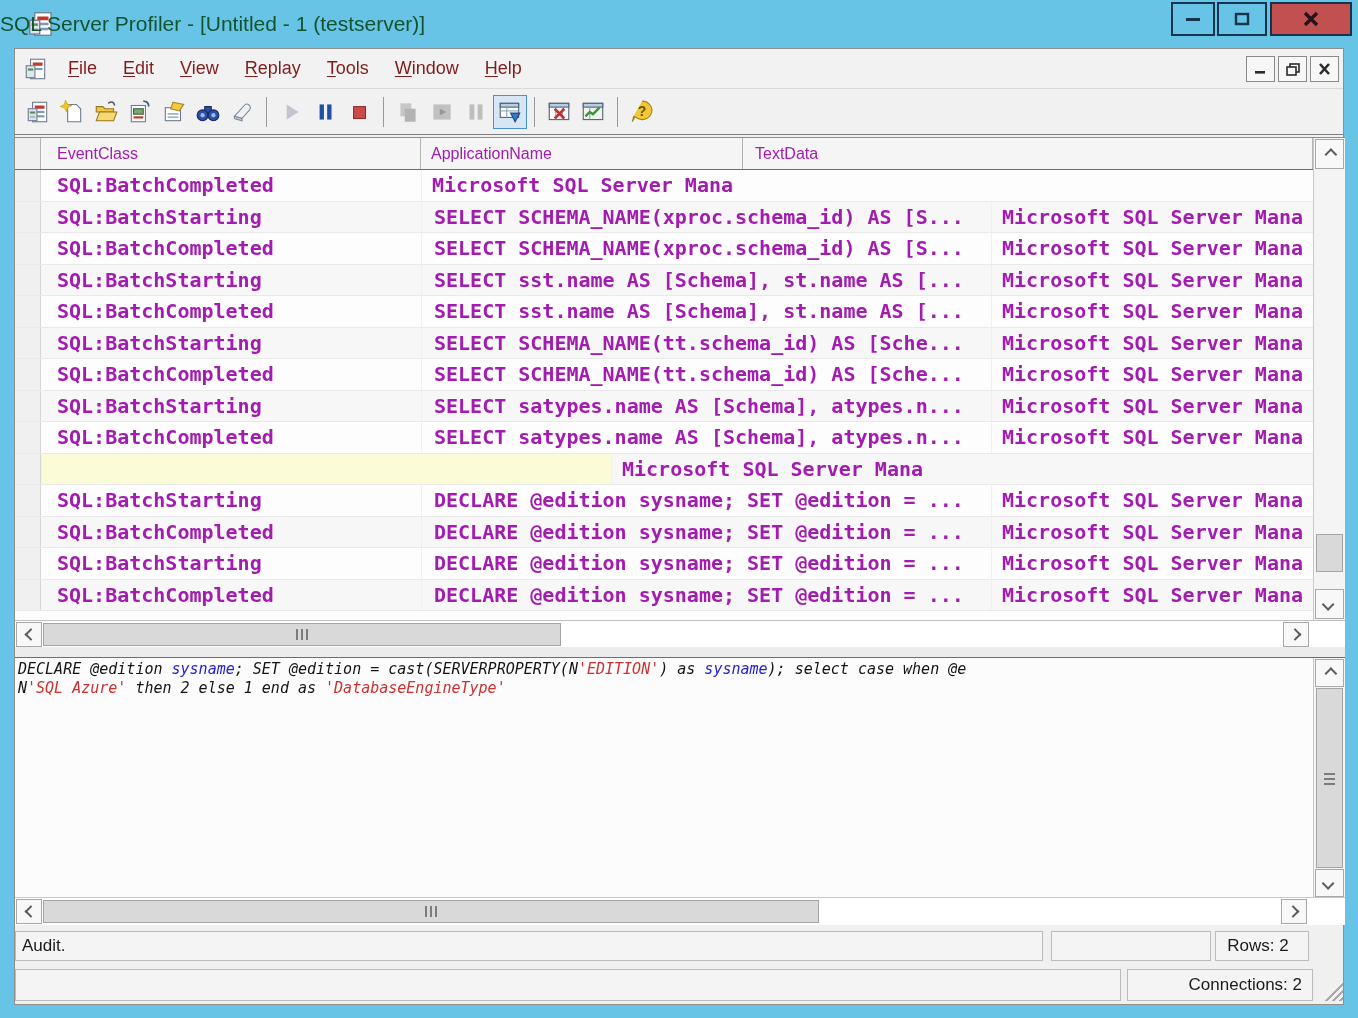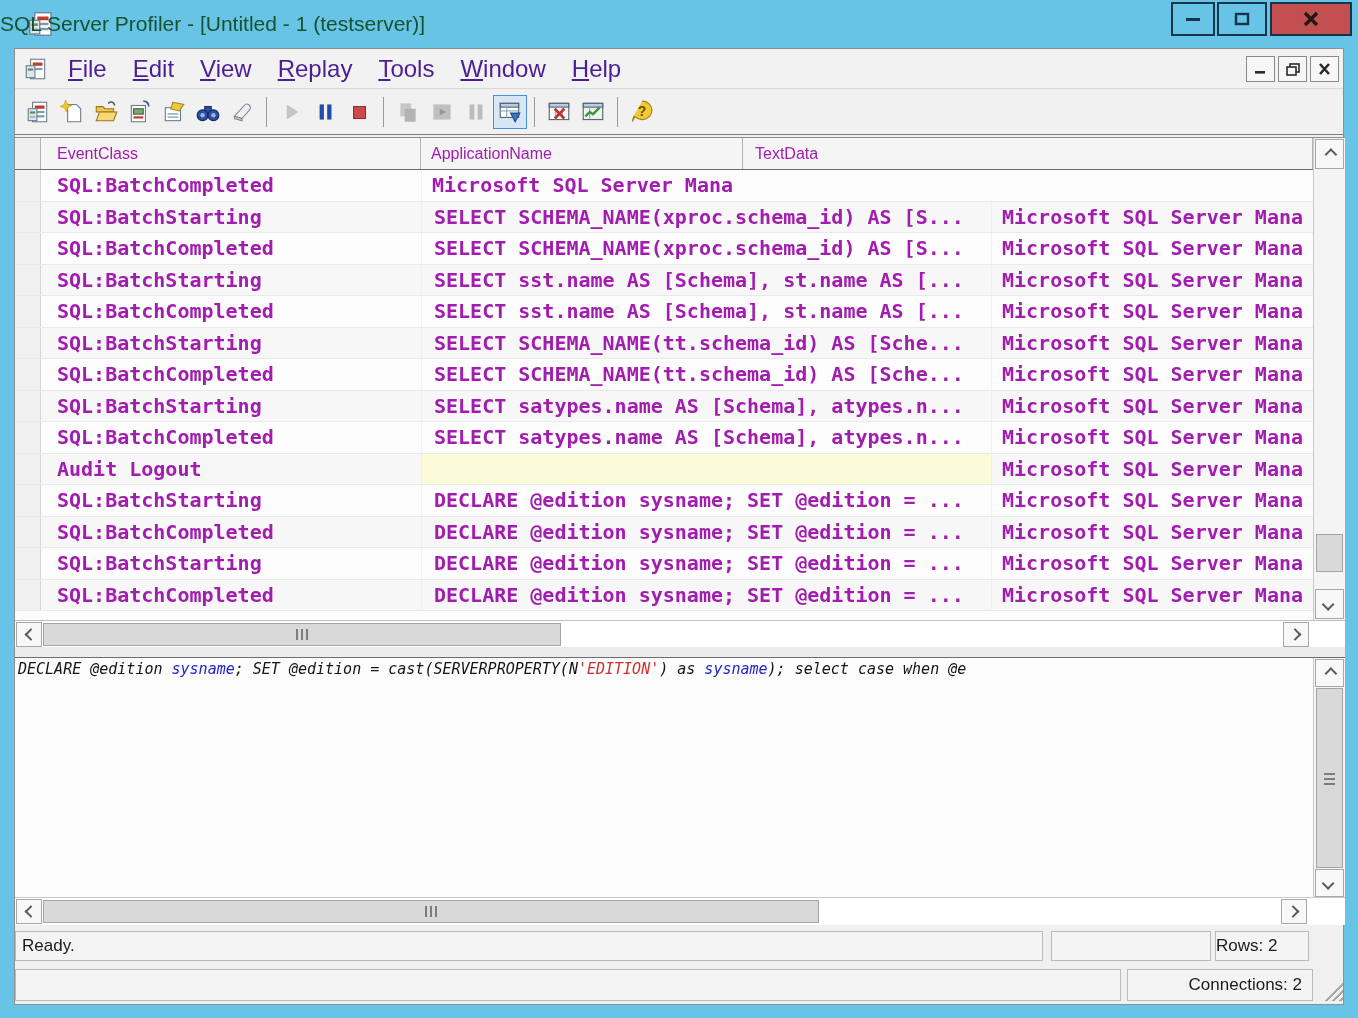--- a/index.html
+++ b/index.html
@@ -15,21 +15,21 @@
   .winbtn.min { right:143px; width:44px; background:var(--frame,#67C4E6); }
   .winbtn.max { right:91px;  width:50px; background:var(--frame,#67C4E6); }
   .winbtn.close { right:6px; width:82px; background:var(--close,#C35050); }
 
   
   .main { position:absolute; left:14px; top:48px; width:1330px; height:957px; background:#f0f0f0; border:1px solid #8f8f8f; }
 
   
   .menubar { position:absolute; left:0; top:0; width:100%; height:40px; background:#f2f2f2; display:flex; align-items:center; border-bottom:1px solid #d9d9d9; }
   .mdi-icon { width:26px; height:26px; margin:0 6px 0 8px; }
-  .menu-item { padding:4px 13px; font-size:24px; color:#4c1d95; cursor:default; }
+  .menu-item { padding:4px 13px; font-size:18px; color:#7f1d1d; cursor:default; }
   .menu-item u { text-decoration:underline; text-underline-offset:2px; }
   .mdi-buttons { position:absolute; right:4px; top:7px; display:flex; gap:3px; }
   .mdibtn { width:29px; height:26px; background:#f7f7f7; border:1px solid #8a8a8a; display:flex; align-items:center; justify-content:center; }
 
   
   .toolbar { position:absolute; left:0; top:40px; width:100%; height:46px; background:#f1f1f1; border-bottom:1px solid #7e7e7e; display:flex; align-items:center; padding-left:6px; }
   .tb-btn { width:34px; height:34px; display:flex; align-items:center; justify-content:center; border:1px solid transparent; }
   .tb-btn.pressed { background:#d6e6f5; border:1px solid #4a90d9; }
   .tb-sep { width:1px; height:30px; background:#9a9a9a; margin:0 7px; }
 
@@ -343,21 +343,20 @@
             <div class="gc c-app">Microsoft SQL Server Mana</div>
           </div>
           <div class="grow">
             <div class="gc gut"></div>
             <div class="gc c-event">SQL:BatchCompleted</div>
             <div class="gc c-text">SELECT satypes.name AS [Schema], atypes.n...</div>
             <div class="gc c-app">Microsoft SQL Server Mana</div>
           </div>
           <div class="grow">
             <div class="gc gut"></div>
-            <div class="gc c-event">Audit Logout</div>
             <div class="gc c-text hl"></div>
             <div class="gc c-app">Microsoft SQL Server Mana</div>
           </div>
           <div class="grow">
             <div class="gc gut"></div>
             <div class="gc c-event">SQL:BatchStarting</div>
             <div class="gc c-text">DECLARE @edition sysname; SET @edition = ...</div>
             <div class="gc c-app">Microsoft SQL Server Mana</div>
           </div>
           <div class="grow">
@@ -401,20 +400,21 @@
             <span class="chev right"></span>
           </div>
       </div>
     </div>
 
     <div class="splitter"></div>
 
     <div class="sqlpane">
       <div class="sqltext">
           <div class="sline"><span class="tok-plain">DECLARE @edition </span><span class="tok-kw">sysname</span><span class="tok-plain">; SET @edition = cast(SERVERPROPERTY(N</span><span class="tok-str">'EDITION'</span><span class="tok-plain">) as </span><span class="tok-kw">sysname</span><span class="tok-plain">); select case when @e</span></div>
+          <div class="sline"><span class="tok-plain">N</span><span class="tok-str">'SQL Azure'</span><span class="tok-plain"> then 2 else 1 end as </span><span class="tok-str">'DatabaseEngineType'</span></div>
         </div>
       <div class="vscroll" style="height:240px;">
         <div class="sb-btn" style="top:1px; height:28px;">
             <span class="chev up"></span>
           </div>
         <div class="vthumb" style="top:30px; height:180px;">
             <span class="grip-v"></span>
           </div>
         <div class="sb-btn" style="top:211px; height:28px;">
             <span class="chev down"></span>
@@ -429,24 +429,24 @@
       <div class="hthumb" style="left:28px; width:776px;">
           <span class="grip-h"></span>
         </div>
       <div class="sb-btn" style="left:1266px;">
           <span class="chev right"></span>
         </div>
     </div>
 
     <div class="status1">
       <div class="spanel" style="left:0; top:0; width:1028px; height:30px; padding-left:6px;">
-          <span>Ready.</span>
+          <span>Audit.</span>
         </div>
       <div class="spanel" style="left:1036px; top:0; width:160px; height:30px;"></div>
-      <div class="spanel" style="left:1200px; top:0; width:94px; height:30px; justify-content:flex-start; padding-right:8px;">
+      <div class="spanel" style="left:1200px; top:0; width:94px; height:30px; justify-content:center; padding-right:8px;">
           <span>Rows: 2</span>
         </div>
     </div>
     <div class="status2">
       <div class="spanel" style="left:0; top:2px; width:1106px; height:32px;"></div>
       <div class="spanel" style="left:1112px; top:2px; width:186px; height:32px; justify-content:flex-end; padding-right:10px;">
           <span>Connections: 2</span>
         </div>
       <div class="grip-corner"></div>
     </div>

